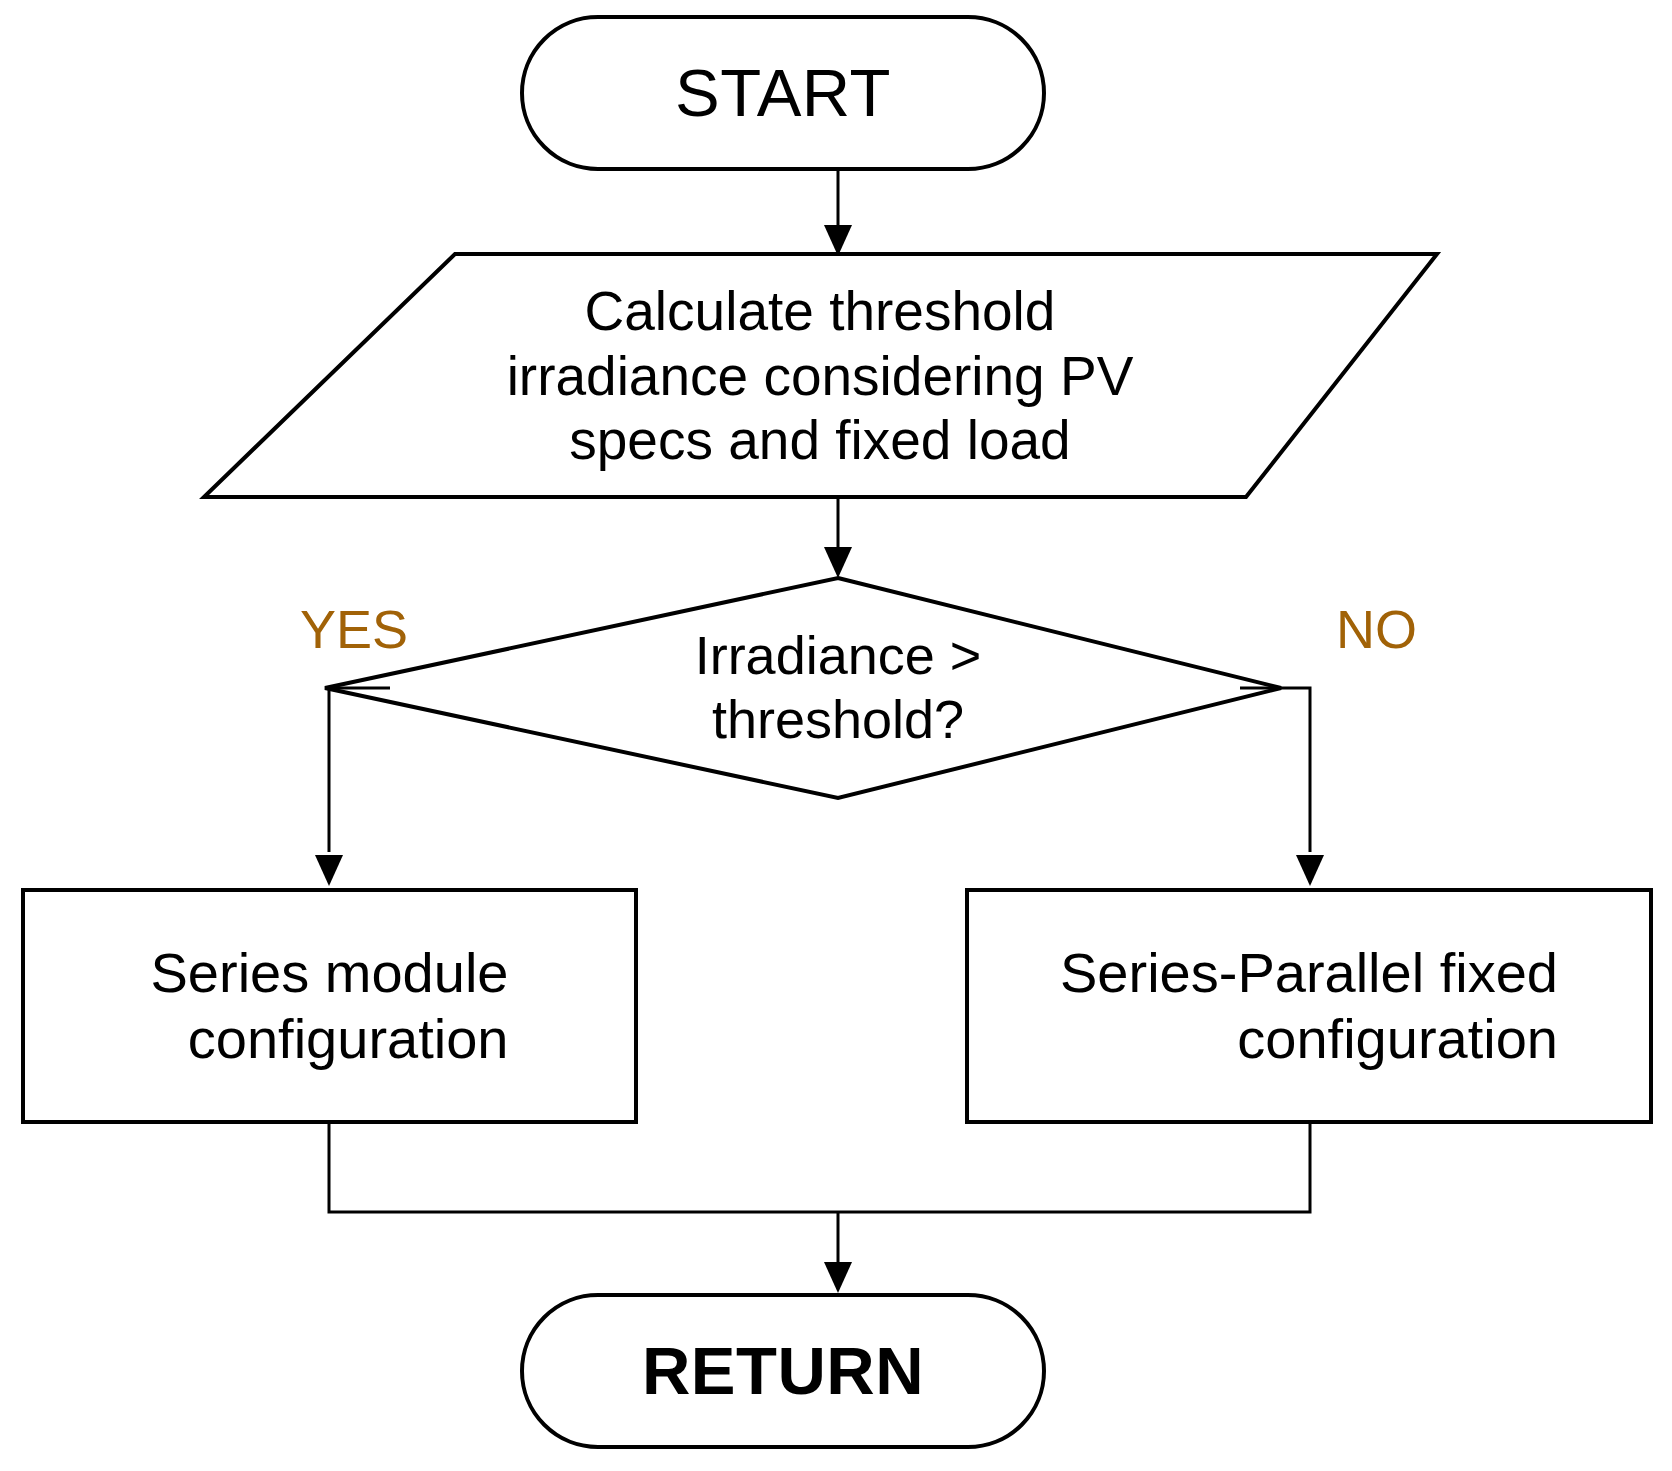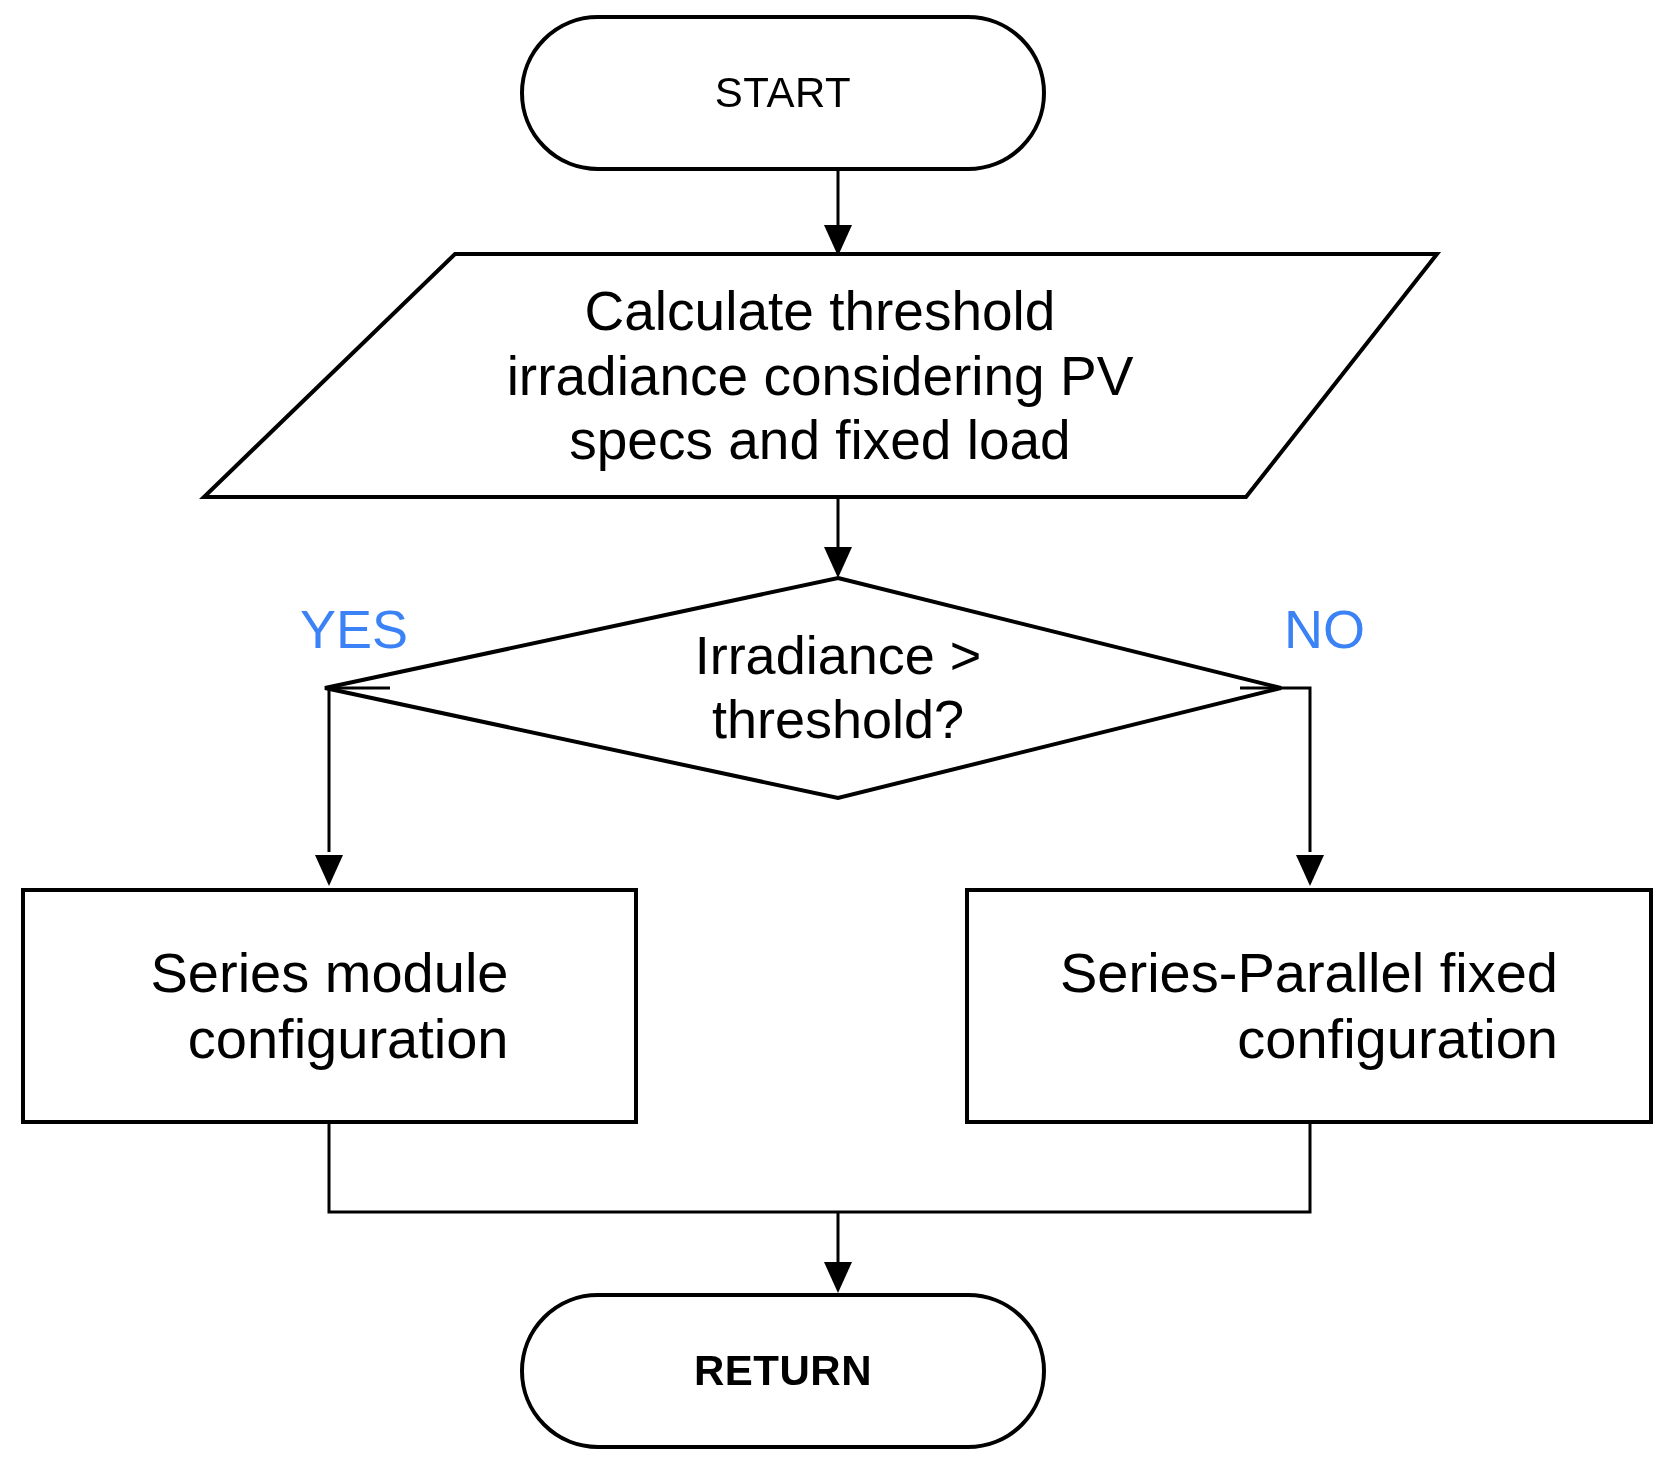--- a/index.html
+++ b/index.html
@@ -54,37 +54,37 @@
     font-family: "Liberation Sans", sans-serif;
     font-weight: 400;
     line-height: 1.18;
     white-space: pre-line;
     display: flex;
     align-items: center;
     justify-content: center;
     pointer-events: none;
   }
   .terminal-label {
-    font-size: 42px;
+    font-size: 67px;
     letter-spacing: 0.5px;
   }
   .process-label {
     font-size: 56px;
     text-align: right;
   }
   .decision-label {
     font-size: 54px;
   }
   .io-label {
     font-size: 55px;
   }
   .branch-label {
     position: absolute;
     font-size: 54px;
-    color: #3b82f6;
+    color: #a16207;
     font-family: "Liberation Sans", sans-serif;
     white-space: nowrap;
   }
   
   .hit {
     position: absolute;
     background: transparent;
   }
 </style>
 </head>
@@ -129,21 +129,21 @@
 
   <div class="node-label io-label" style="left:420px; top:256px; width:800px; height:240px;">Calculate threshold
 irradiance considering PV
 specs and fixed load</div>
 
   <div class="node-label decision-label" style="left:568px; top:580px; width:540px; height:216px;">Irradiance &gt;
 threshold?</div>
 
   <div class="branch-label" style="left:300px; top:598px;">YES</div>
 
-  <div class="branch-label" style="left:1284px; top:598px;">NO</div>
+  <div class="branch-label" style="left:1336px; top:598px;">NO</div>
 
   <div class="node-label process-label" style="left:23px; top:890px; width:613px; height:232px;">Series module
 configuration</div>
 
   <div class="node-label process-label" style="left:967px; top:890px; width:684px; height:232px;">Series-Parallel fixed
 configuration</div>
 
   <div class="node-label terminal-label" style="left:522px; top:1295px; width:522px; height:152px;font-weight:bold;">RETURN</div>
 
   <div class="hit" style="left:522px; top:17px; width:522px; height:152px;"></div>

